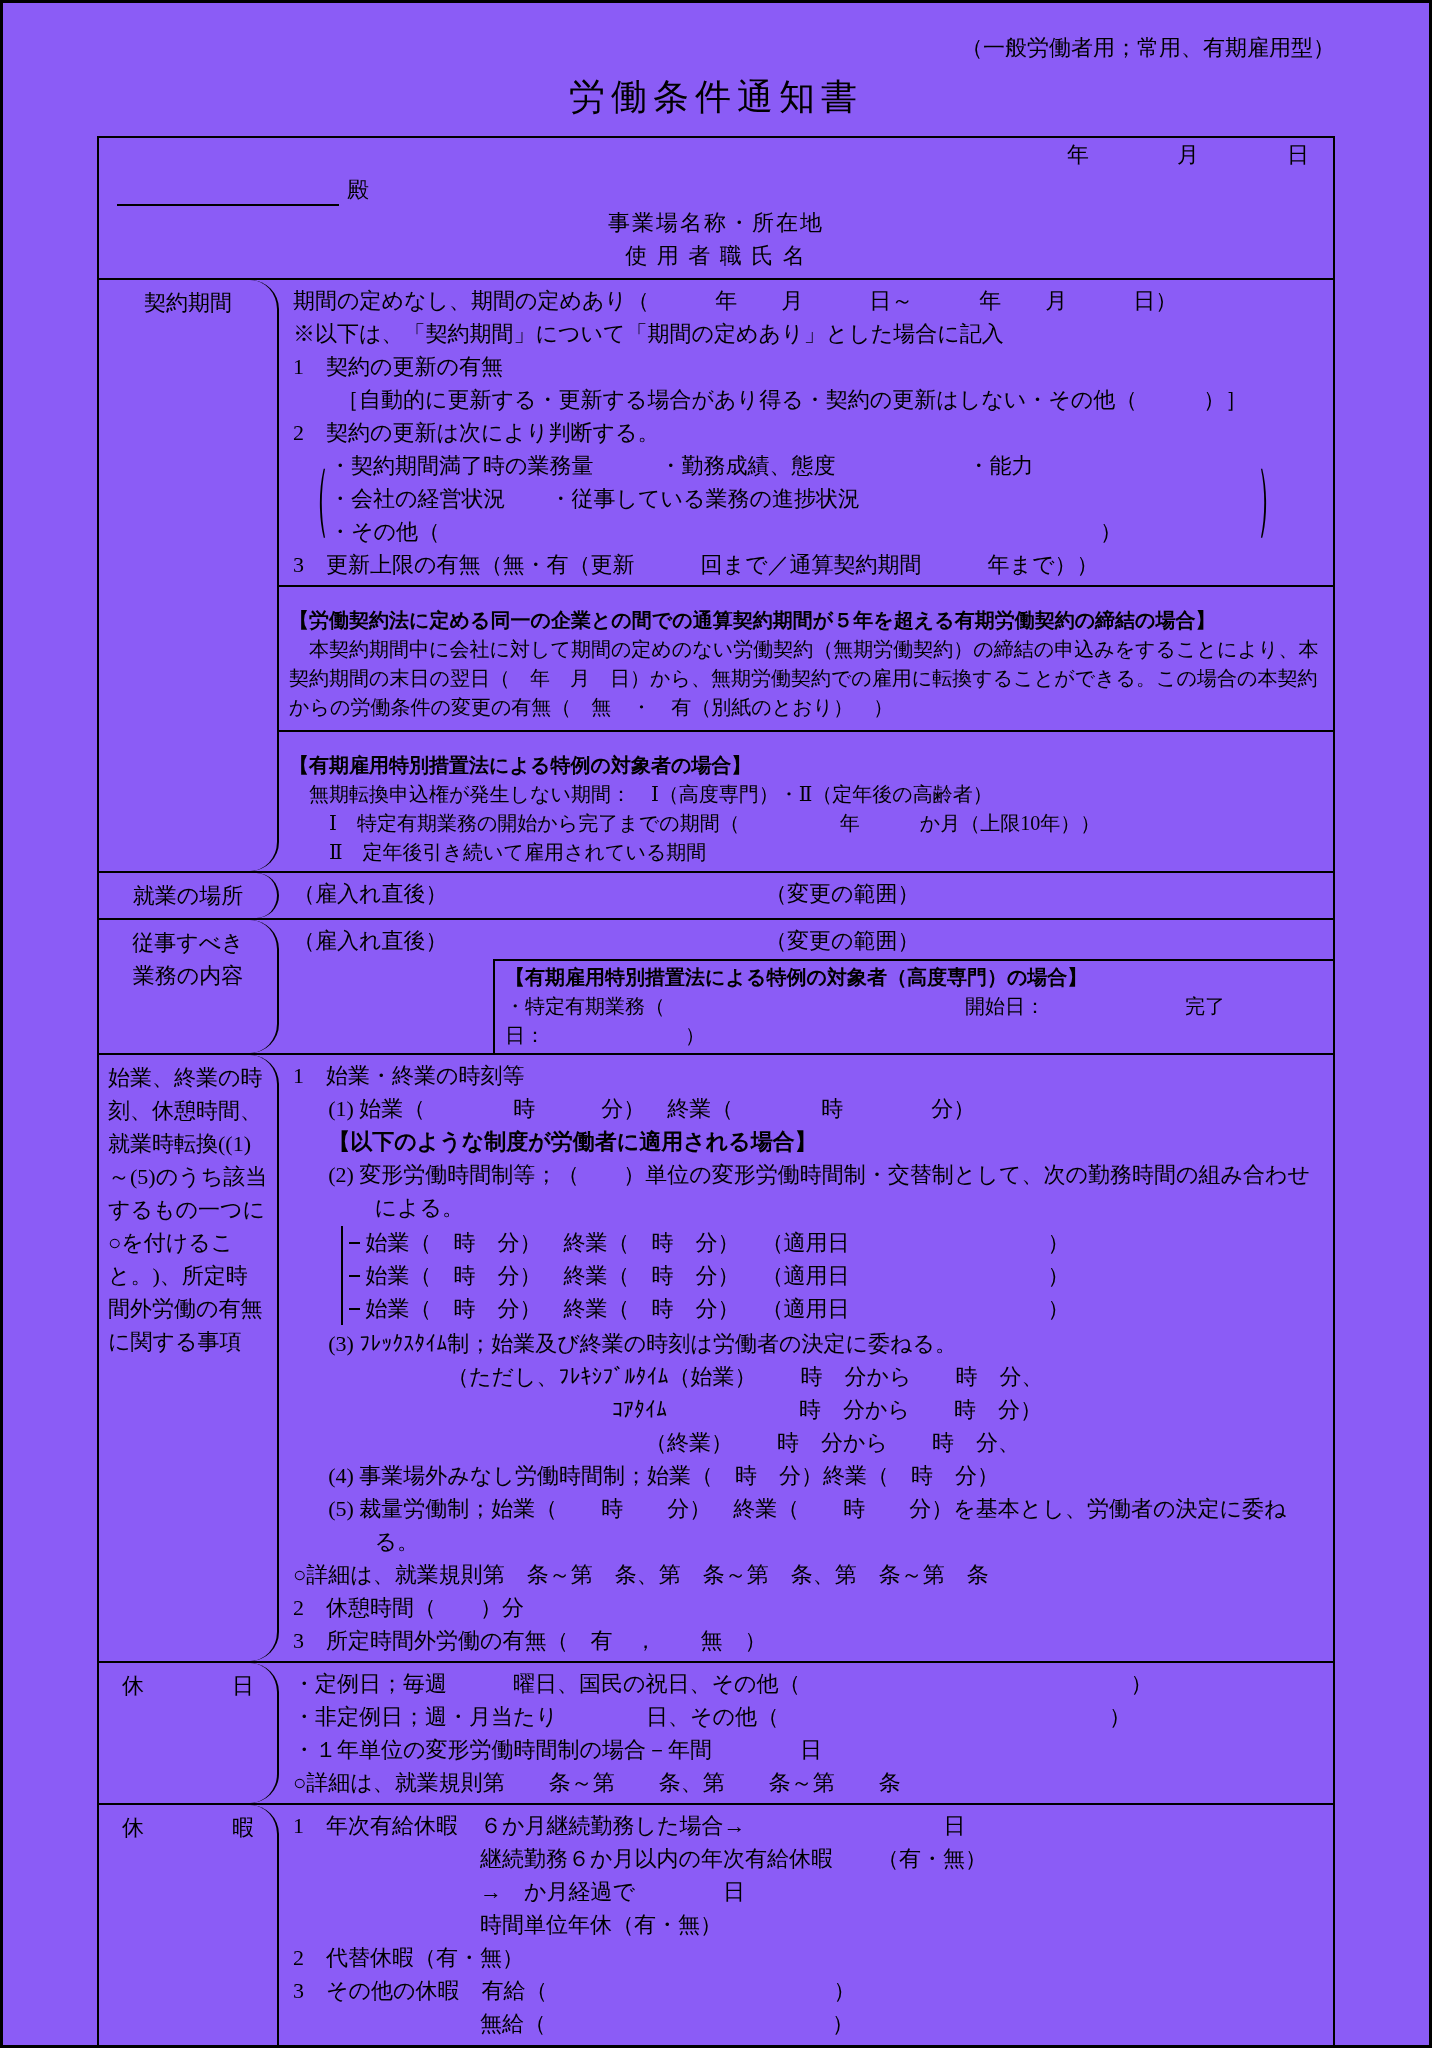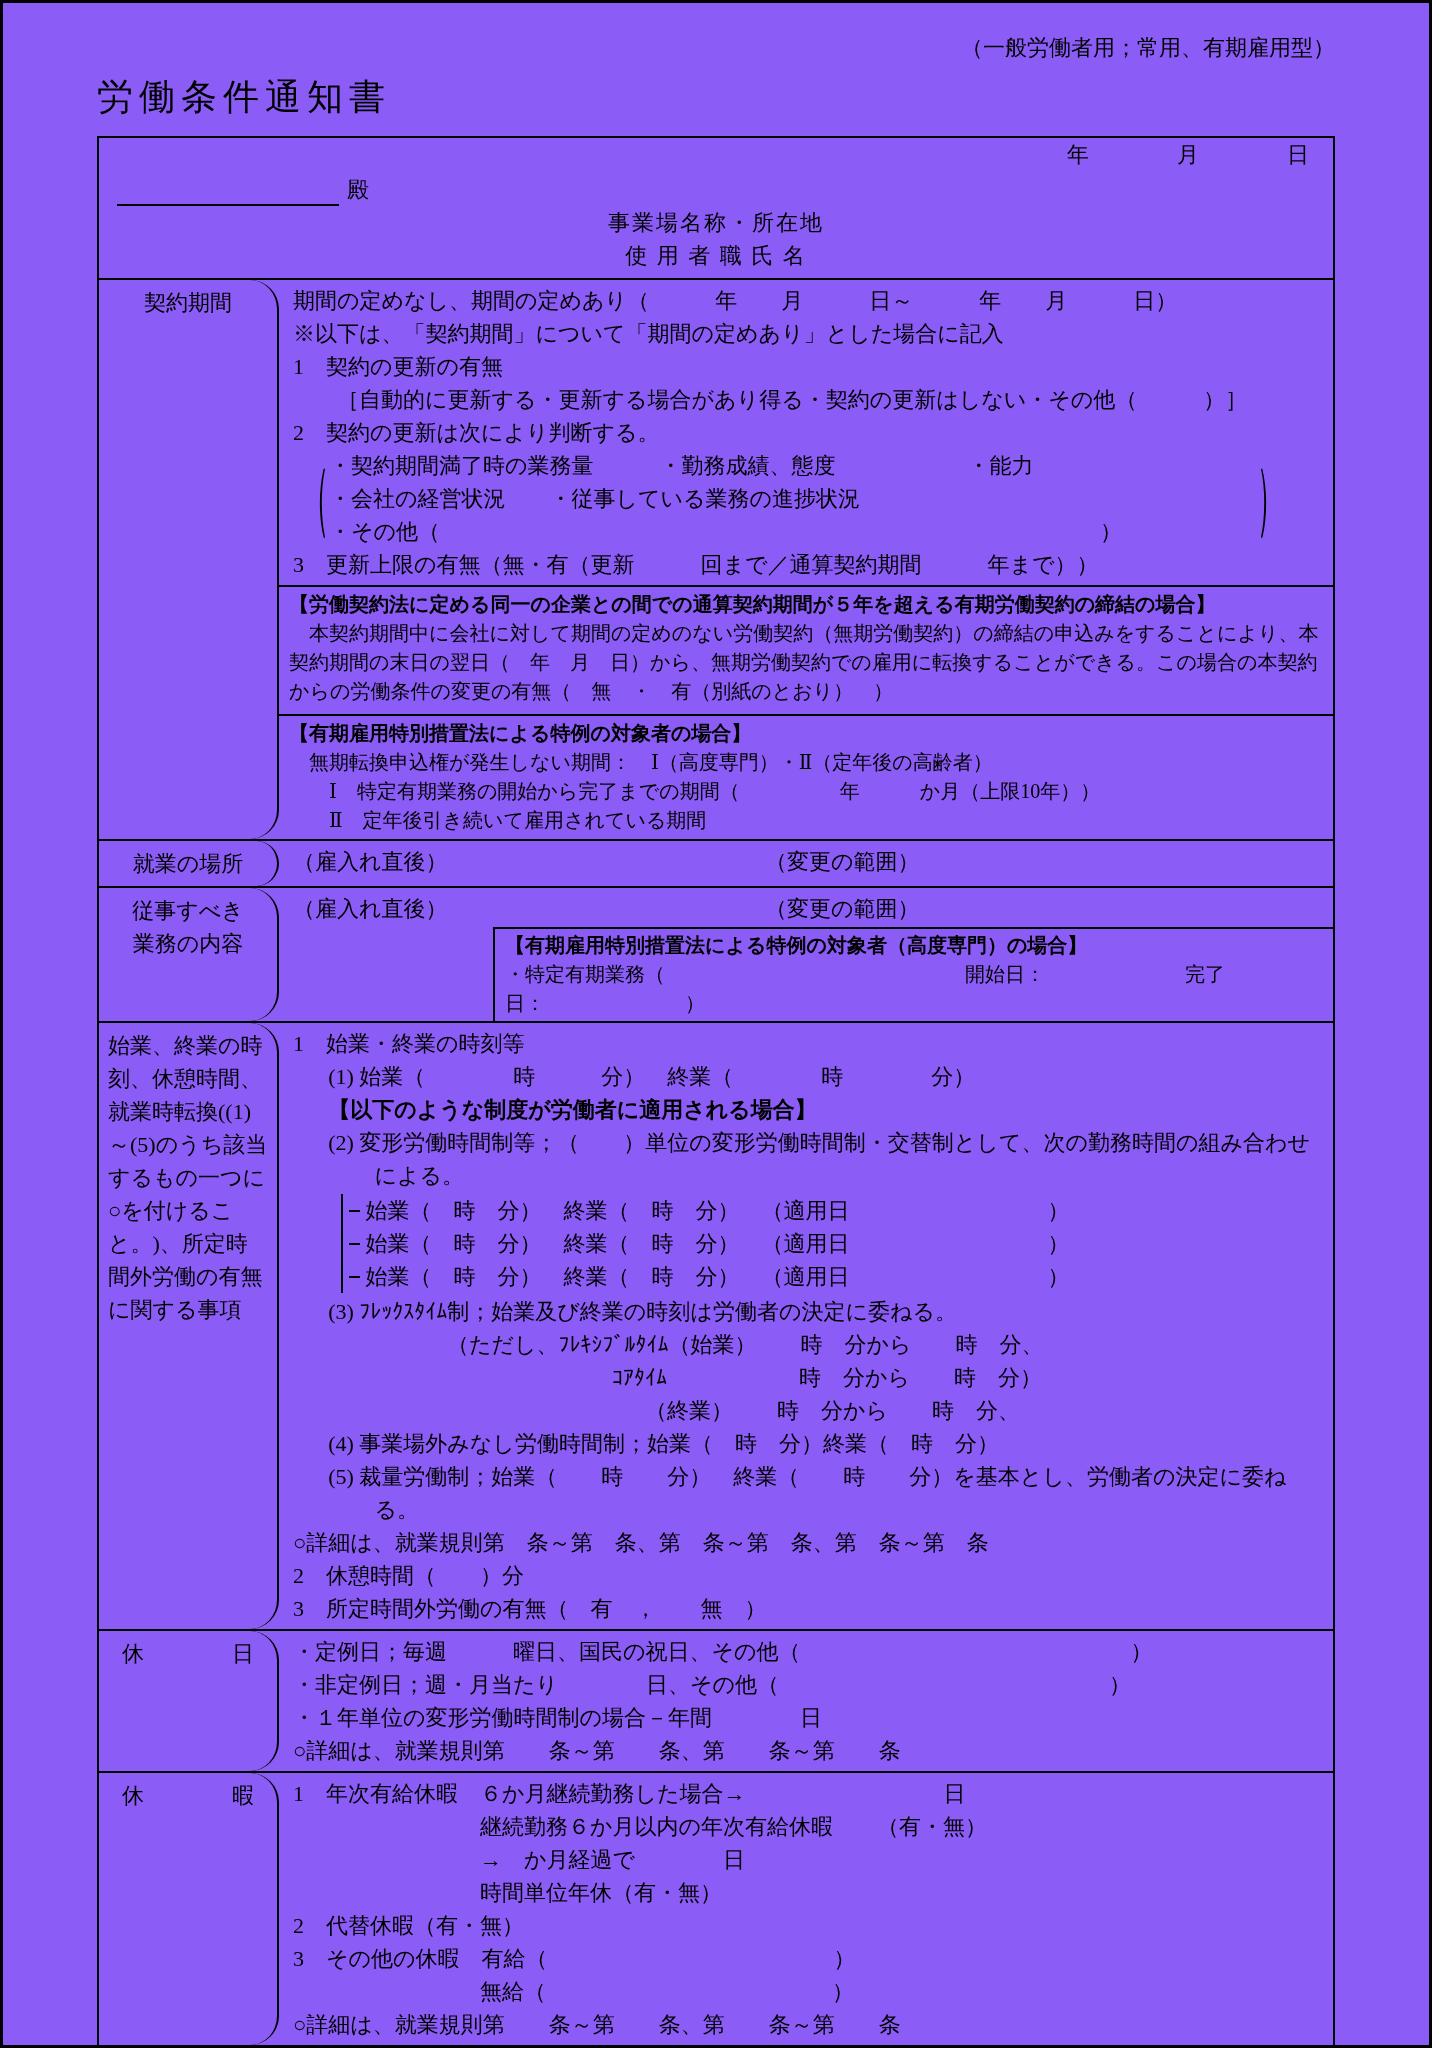--- a/index.html
+++ b/index.html
@@ -7,21 +7,21 @@
   .page {
     width: 1432px; height: 2048px;
     border: 3px solid #000;
     padding: 28px 94px 16px;
     background: #8b5cf6; color: #000;
     font-family: "Liberation Serif", "DejaVu Serif", serif;
     font-size: 22px; line-height: 1.5;
     overflow: hidden;
   }
   .type-label { text-align: right; font-size: 22px; }
-  .doc-title { text-align: left; font-size: 36px; font-weight: normal; letter-spacing: 6px; margin: 6px 0 12px; }
+  .doc-title { text-align: center; font-size: 36px; font-weight: normal; letter-spacing: 6px; margin: 6px 0 12px; }
   .sheet { border: 2.5px solid #000; }
   .row { display: flex; }
   .row + .row { border-top: 2px solid #000; }
   .label-cell {
     flex: 0 0 180px; width: 180px;
     border-right: 2px solid #000;
     padding: 6px 8px; text-align: center;
     white-space: pre-line;
     border-radius: 29px;
   }
@@ -42,21 +42,21 @@
   .date-line { text-align: right; padding-right: 10px; white-space: pre-wrap; }
   .addressee-line { margin-top: 2px; padding-left: 4px; }
   .blank-underline { display: inline-block; width: 222px; height: 1.05em; border-bottom: 2px solid #000; vertical-align: bottom; margin-right: 8px; }
   .center-line { text-align: center; letter-spacing: 2px; white-space: pre-wrap; }
   
   .judge-group { display: flex; margin-left: 10px; }
   .judge-lines { flex: 1; }
   .bigparen { align-self: center; font-size: 26px; line-height: 1; transform: scaleY(3.1); }
   .bigparen.close { margin-right: 36px; }
   
-  .hbox { margin: 4px -14px 0; border-top: 2px solid #000; padding: 3px 10px 4px; font-size: 20px; line-height: 1.45; }
+  .hbox { margin: 4px -14px 0; border-top: 2px solid #000; padding: 19px 10px 4px; font-size: 20px; line-height: 1.45; }
   .hbox .ln { white-space: pre-wrap; }
   .hbox-body { text-indent: 1em; }
   .hbox .ind-a { margin-left: 1em; }
   .hbox .ind-b { margin-left: 2em; }
   
   .duties-box { margin: 2px -14px 0 200px; border-top: 2px solid #000; border-left: 2px solid #000; padding: 2px 10px 3px; font-size: 20px; line-height: 1.45; }
   
   .two-col { display: flex; white-space: pre-wrap; }
   .two-col .col-a { width: 46%; }
   

